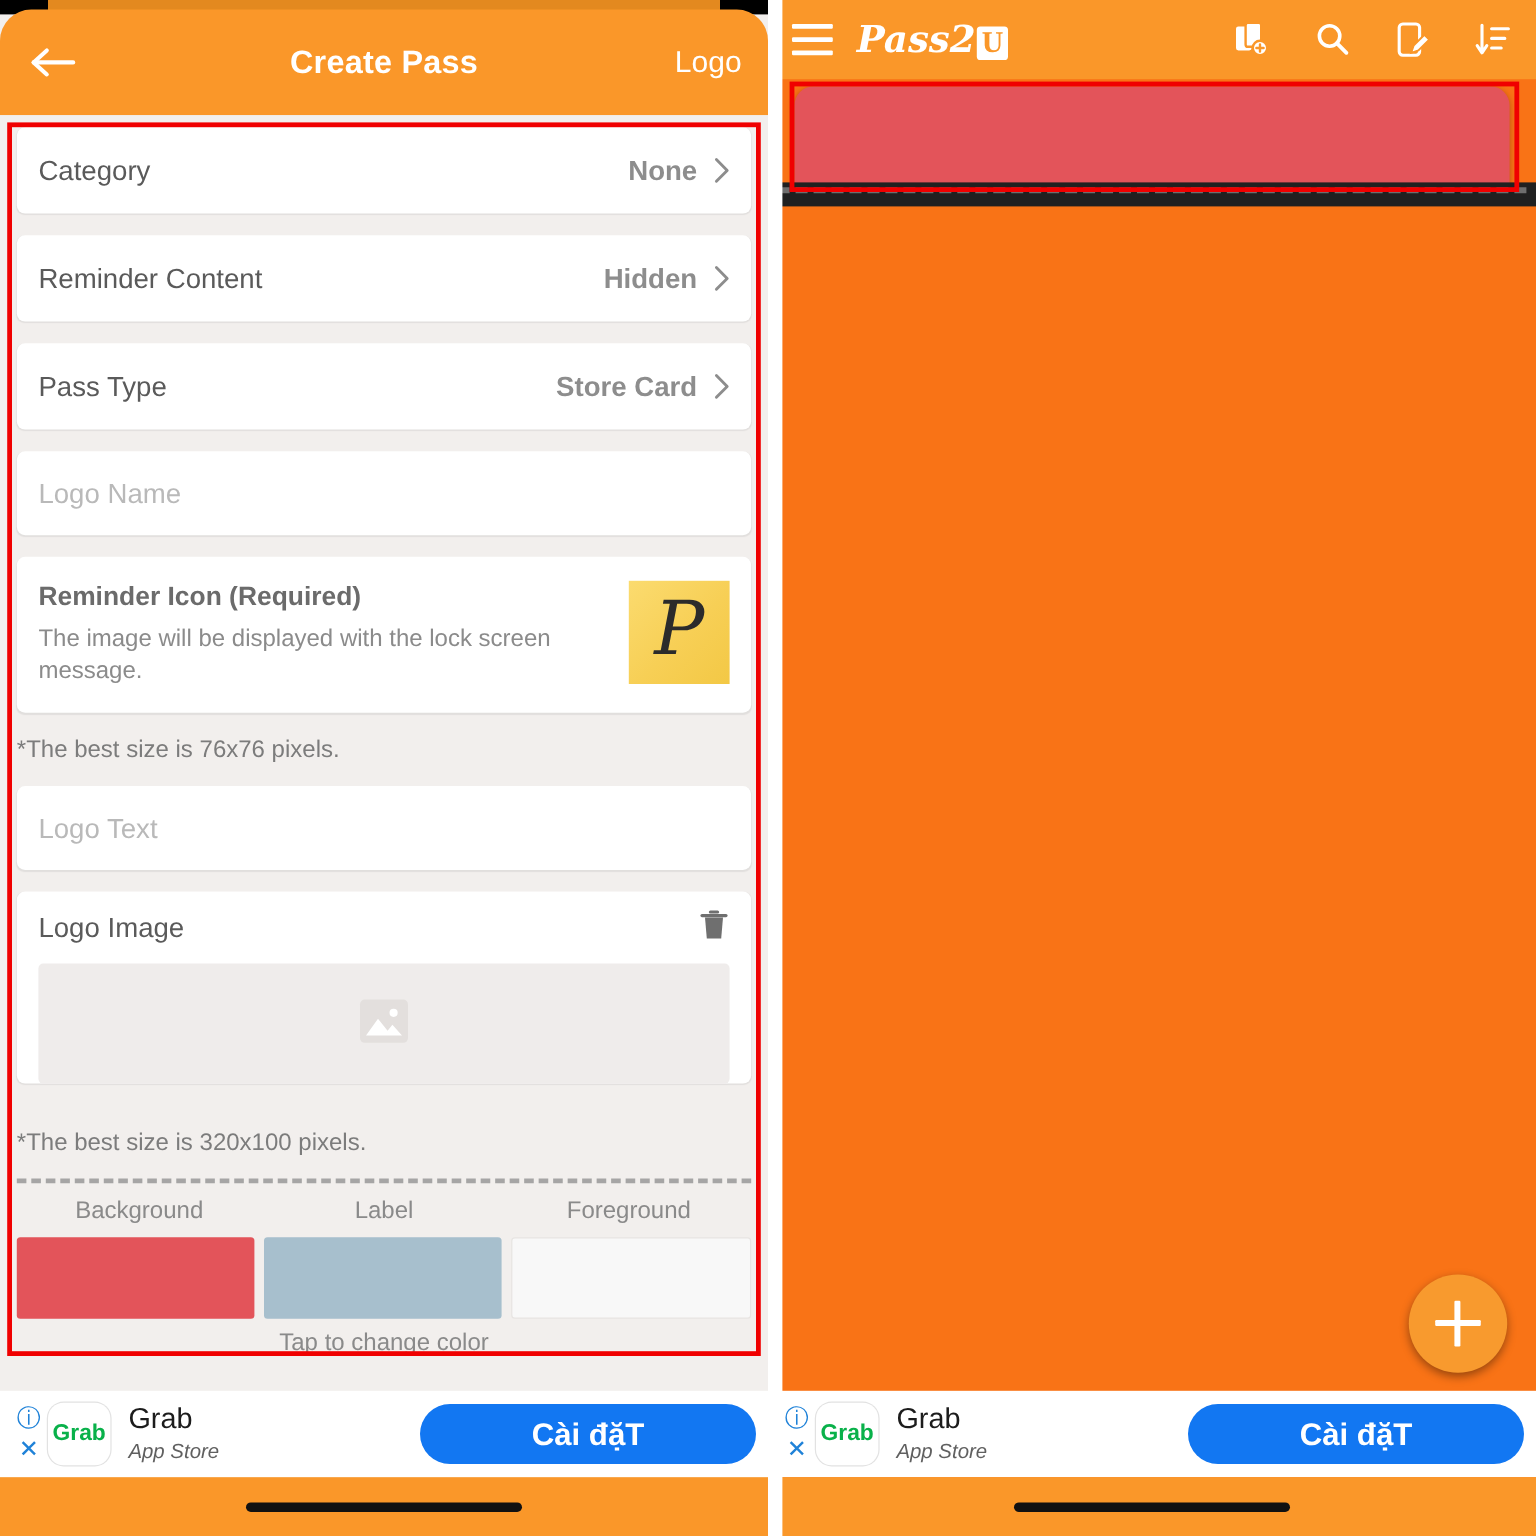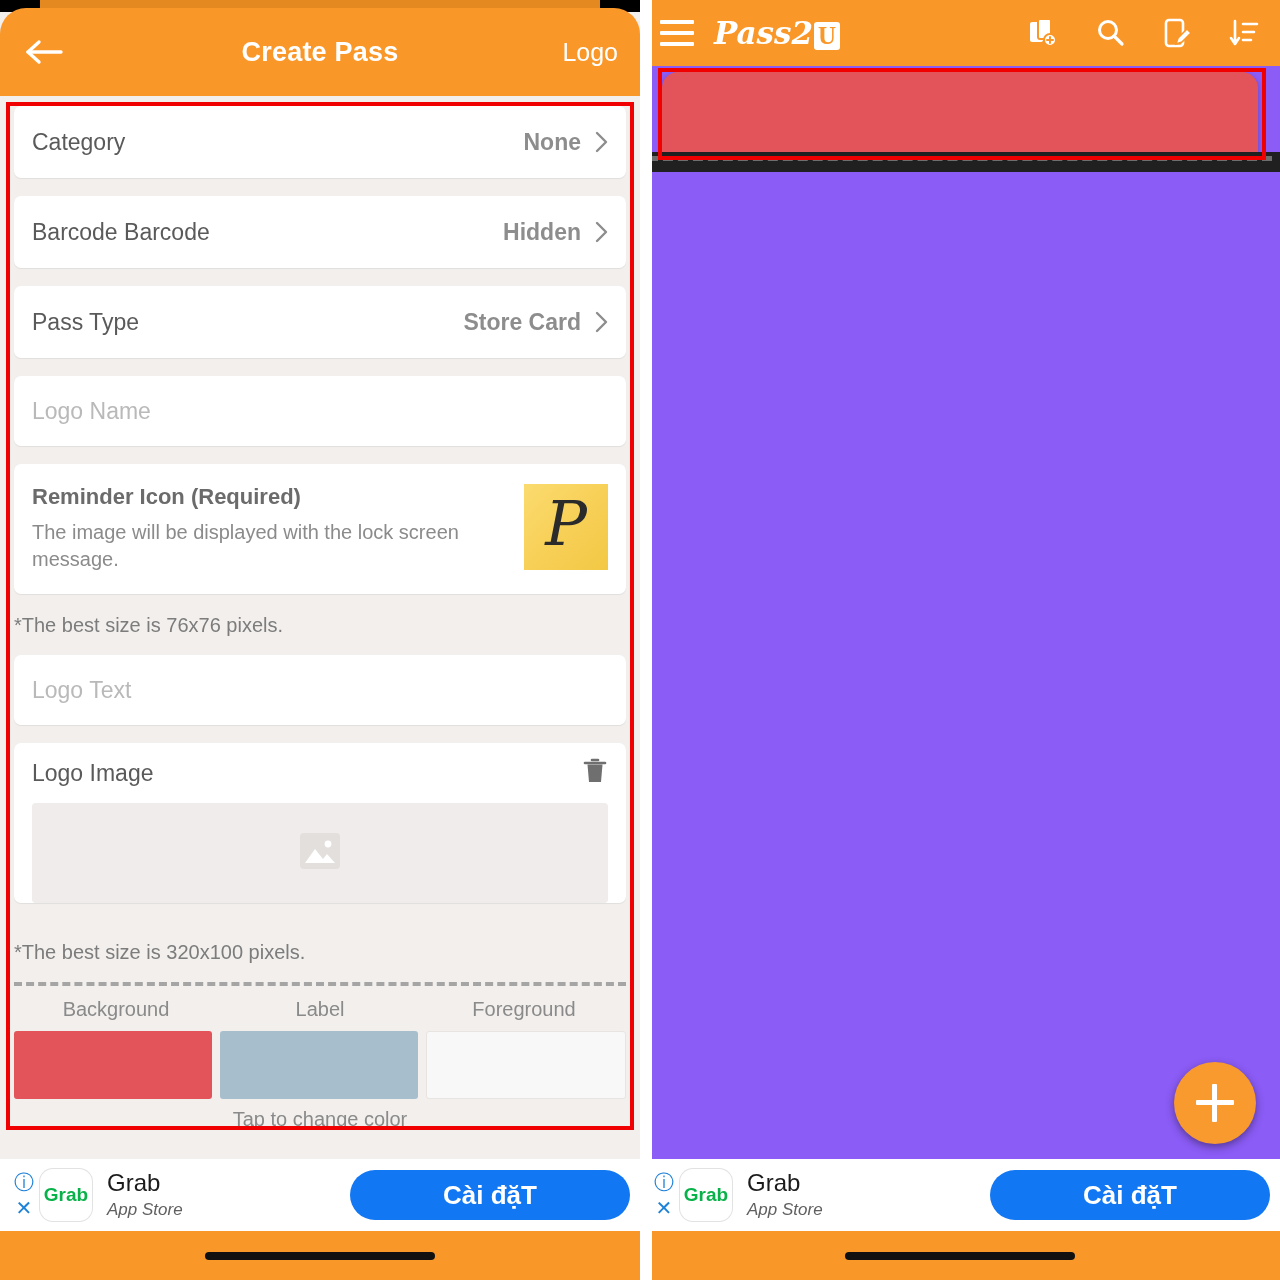--- a/index.html
+++ b/index.html
@@ -7,21 +7,21 @@
     width: 1280px; height: 1280px;
     background: #ffffff;
     font-family: "Liberation Sans", sans-serif;
     overflow: hidden;
   }
   #root { position: relative; width: 1280px; height: 1280px; display: flex; }
 
   
   .phone { position: relative; width: 640px; height: 1280px; overflow: hidden; background: #ffffff; }
   .phone.left  { background: #f2efed; }
-  .phone.right { background: #8b5cf6; }
+  .phone.right { background: #f97316; }
 
   
   .top-strip {
     position: absolute; top: 0; left: 0; width: 640px; height: 12px;
     background: #000000;
   }
   .top-strip-inner {
     position: absolute; top: 0; left: 40px; width: 560px; height: 12px;
     background: #e3891f;
   }
@@ -216,21 +216,21 @@
                 </svg>
             </span>
           </span>
         </div>
       </div>
 
       <div class="gap"></div>
 
       <div class="card">
         <div class="row">
-          <span class="row-label">Barcode Barcode</span>
+          <span class="row-label">Reminder Content</span>
           <span class="row-right">
             <span class="row-value">Hidden</span>
             <span class="chev">
               <svg width="13" height="22" viewBox="0 0 13 22">
                   <path d="M2 2 L11 11 L2 20" stroke="#8d8d8d" stroke-width="2.4" fill="none" stroke-linecap="round" stroke-linejoin="round"></path>
                 </svg>
             </span>
           </span>
         </div>
       </div>

